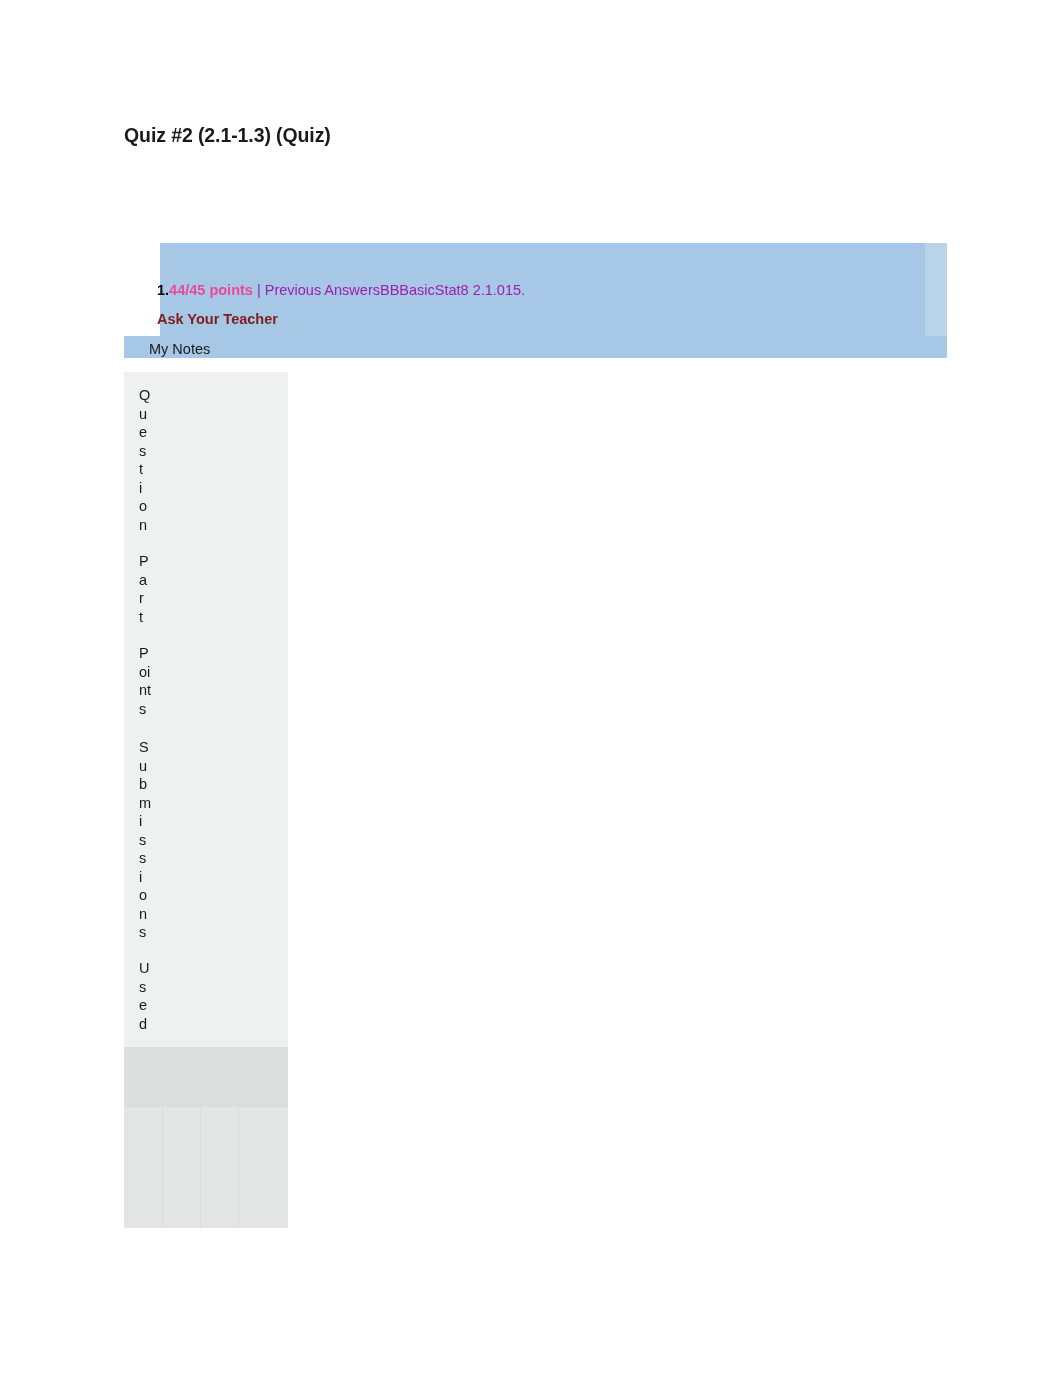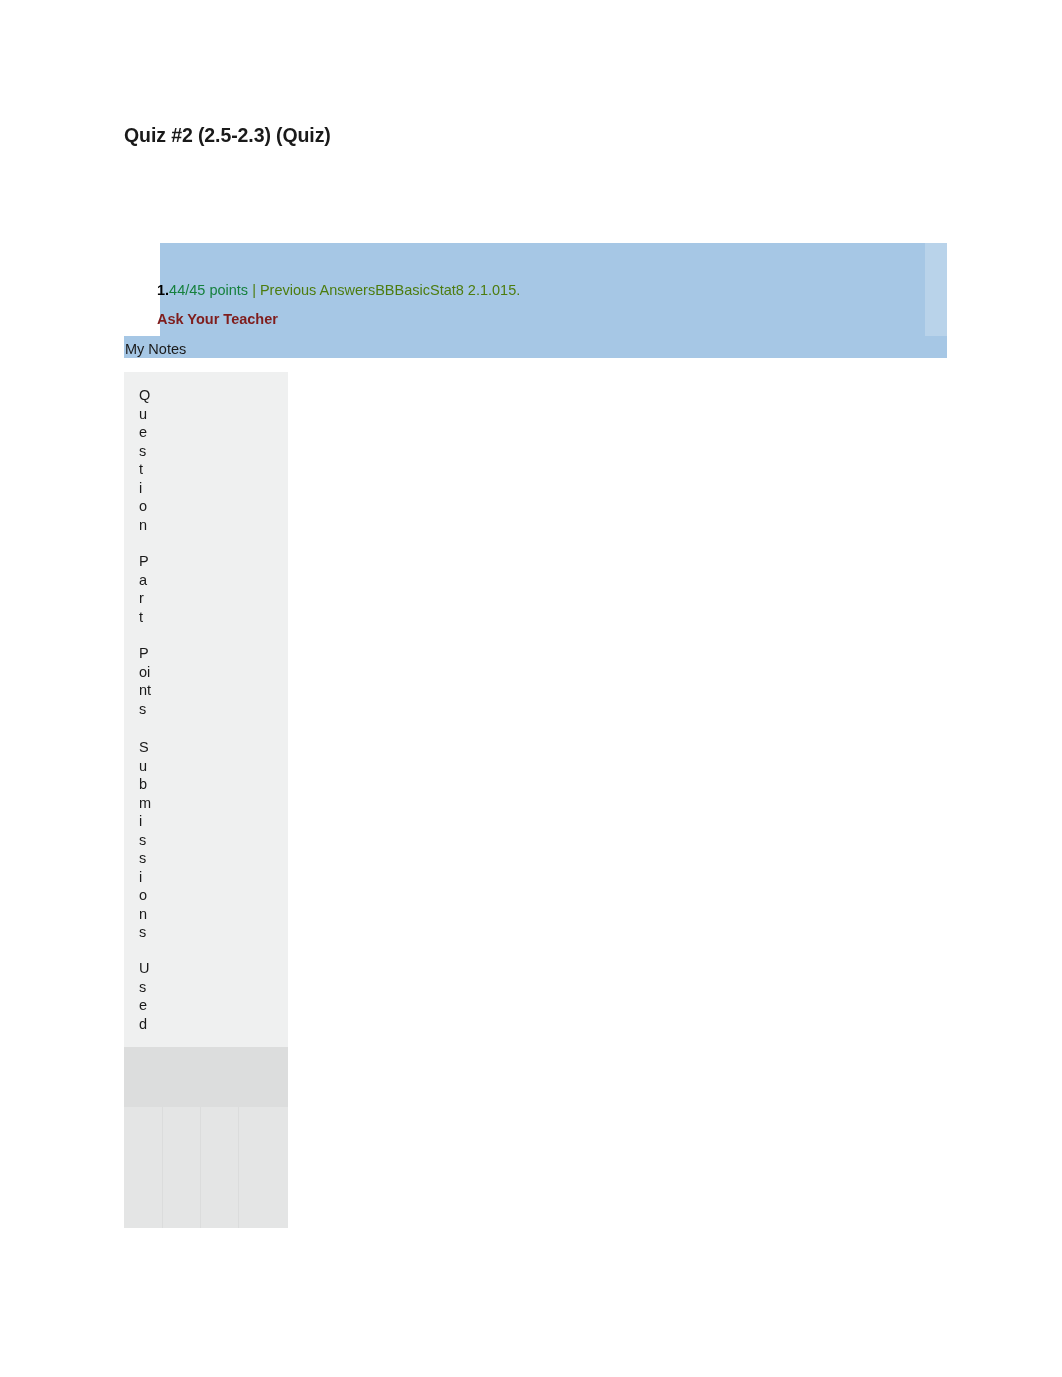--- a/index.html
+++ b/index.html
@@ -62,25 +62,25 @@
     font-size: 14.5px;
     line-height: 18px;
     white-space: nowrap;
     z-index: 5;
   }
   #banner-line-1 .num {
     font-weight: bold;
     color: #000000;
   }
   #banner-line-1 .points {
-    font-weight: normal;
-    color: #15803d;
+    font-weight: bold;
+    color: #ec4899;
   }
   #banner-line-1 .rest {
-    color: #4d7c0f;
+    color: #a21caf;
   }
 
   #ask-your-teacher {
     position: absolute;
     left: 157px;
     top: 311px;
     font-size: 14.5px;
     font-weight: bold;
     color: #7f1d1d;
     white-space: nowrap;
@@ -89,20 +89,21 @@
   }
 
   #my-notes {
     position: absolute;
     left: 125px;
     top: 341px;
     font-size: 14.5px;
     color: #1a1a1a;
     white-space: nowrap;
     z-index: 6;
+    padding-left: 24px;
   }
 
   
   #grading-table {
     position: absolute;
     left: 124px;
     top: 372px;
     width: 164px;
     height: 856px;
   }
@@ -159,21 +160,21 @@
   }
   #vh-question { top: 14px; }
   #vh-part     { top: 180px; }
   #vh-points   { top: 272px; }
   #vh-subm     { top: 366px; }
   #vh-used     { top: 587px; }
 </style>
 </head>
 <body>
 
-<div id="page-title">Quiz #2 (2.5-2.3) (Quiz)</div>
+<div id="page-title">Quiz #2 (2.1-1.3) (Quiz)</div>
 
 <div id="question-banner"></div>
 <div id="banner-right-extension"></div>
 <div id="banner-footer-strip"></div>
 
 <div id="banner-line-1">
   <span class="num">1.</span><span class="points">44/45 points</span><span class="rest"> | Previous AnswersBBBasicStat8 2.1.015.</span>
 </div>
 
 <a id="ask-your-teacher" href="#">Ask Your Teacher</a>

